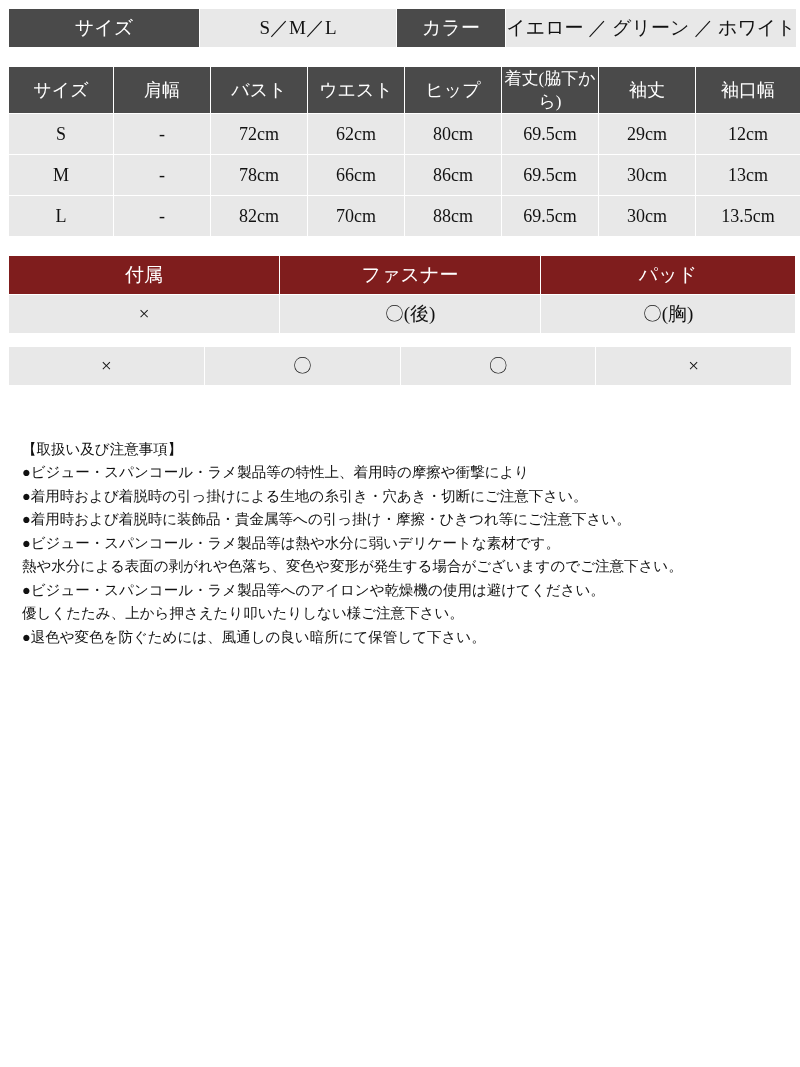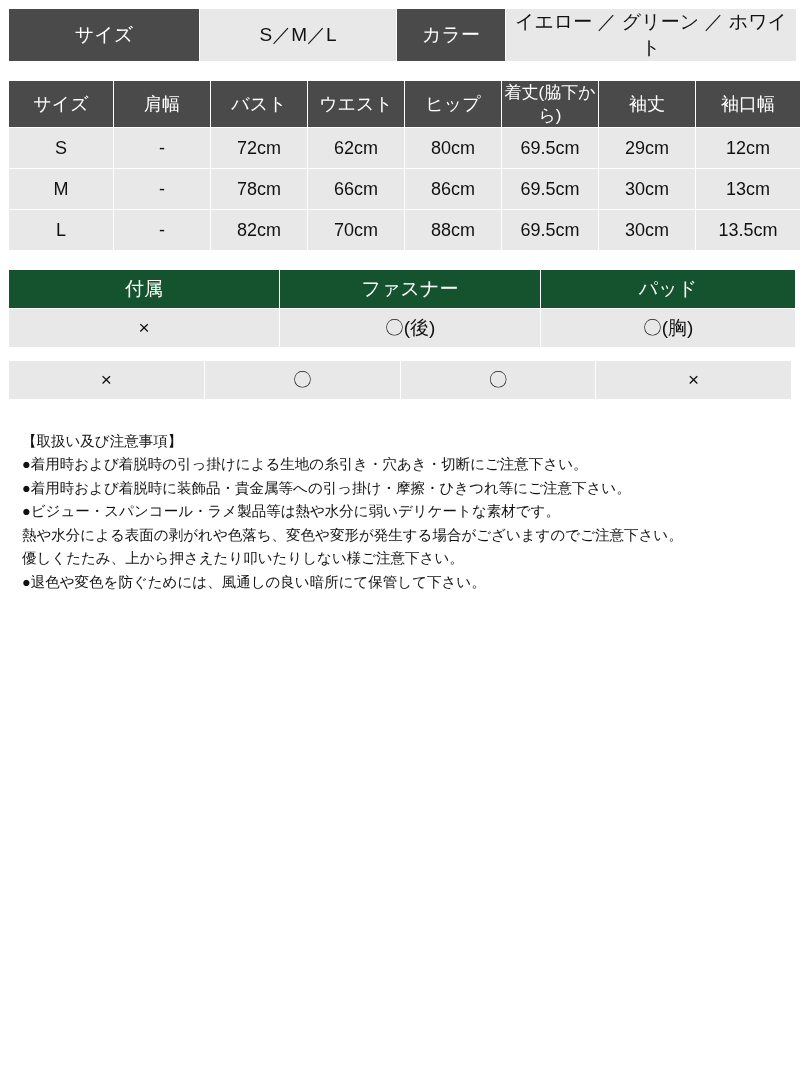--- a/index.html
+++ b/index.html
@@ -16,20 +16,21 @@
   }
   .page {
     width: 800px;
     box-sizing: border-box;
     padding: 8px 8px 0 8px;
   }
   table {
     border-collapse: collapse;
     width: 784px;
     table-layout: fixed;
+    font-family: Liberation Serif, serif;
   }
   td, th {
     border: 1px solid #ffffff;
     text-align: center;
     vertical-align: middle;
     font-weight: normal;
     padding: 0;
   }
   
   .spec-table td {
@@ -65,30 +66,30 @@
     background: #e8e8e8;
     color: #111111;
   }
 
   
   .attr-table td {
     height: 38px;
     font-size: 19px;
   }
   .attr-table .hdr {
-    background: #14532d;
+    background: #7f1d1d;
     color: #ffffff;
   }
   .attr-table .val {
     background: #e8e8e8;
     color: #111111;
   }
 
   .notes {
-    margin-top: 30px;
+    margin-top: 52px;
     padding-left: 14px;
     font-size: 14.5px;
     line-height: 1.62;
     color: #111111;
   }
   .notes .note-line {
     white-space: pre;
   }
 </style>
 </head>
@@ -181,21 +182,23 @@
         <td class="val">×</td>
         <td class="val">〇</td>
         <td class="val">〇</td>
         <td class="val">×</td>
       </tr>
     </tbody>
   </table>
 
   <div class="notes">
     <div class="note-line">【取扱い及び注意事項】</div>
+    <div class="note-line">●ビジュー・スパンコール・ラメ製品等の特性上、着用時の摩擦や衝撃により</div>
     <div class="note-line">●着用時および着脱時の引っ掛けによる生地の糸引き・穴あき・切断にご注意下さい。</div>
     <div class="note-line">●着用時および着脱時に装飾品・貴金属等への引っ掛け・摩擦・ひきつれ等にご注意下さい。</div>
     <div class="note-line">●ビジュー・スパンコール・ラメ製品等は熱や水分に弱いデリケートな素材です。</div>
     <div class="note-line">熱や水分による表面の剥がれや色落ち、変色や変形が発生する場合がございますのでご注意下さい。</div>
+    <div class="note-line">●ビジュー・スパンコール・ラメ製品等へのアイロンや乾燥機の使用は避けてください。</div>
     <div class="note-line">優しくたたみ、上から押さえたり叩いたりしない様ご注意下さい。</div>
     <div class="note-line">●退色や変色を防ぐためには、風通しの良い暗所にて保管して下さい。</div>
   </div>
 
 </div>
 
 </body></html>

